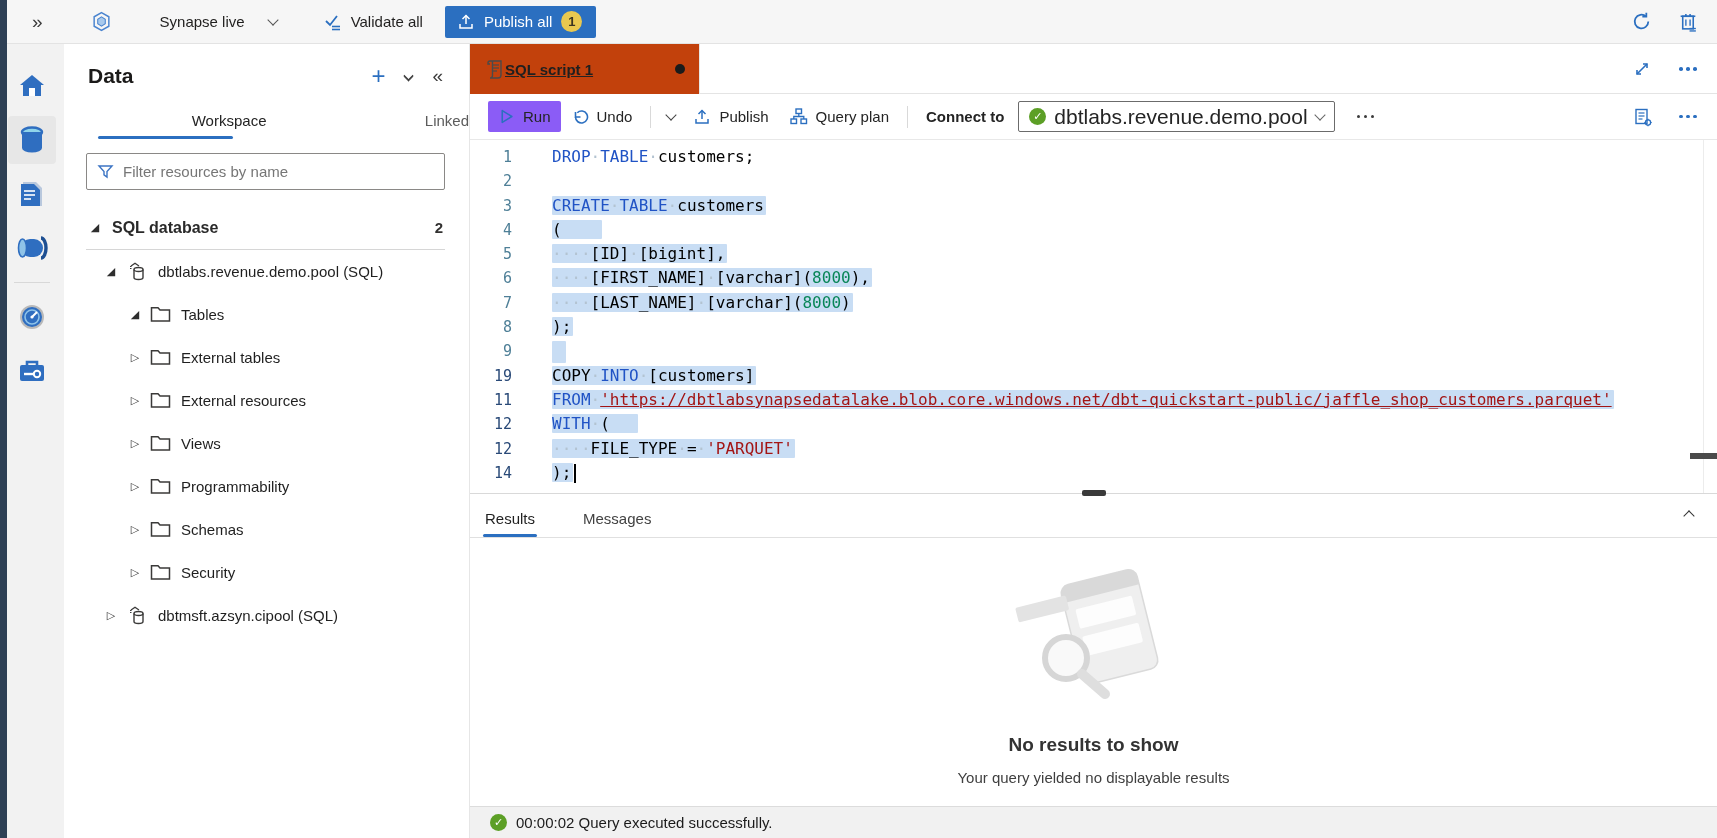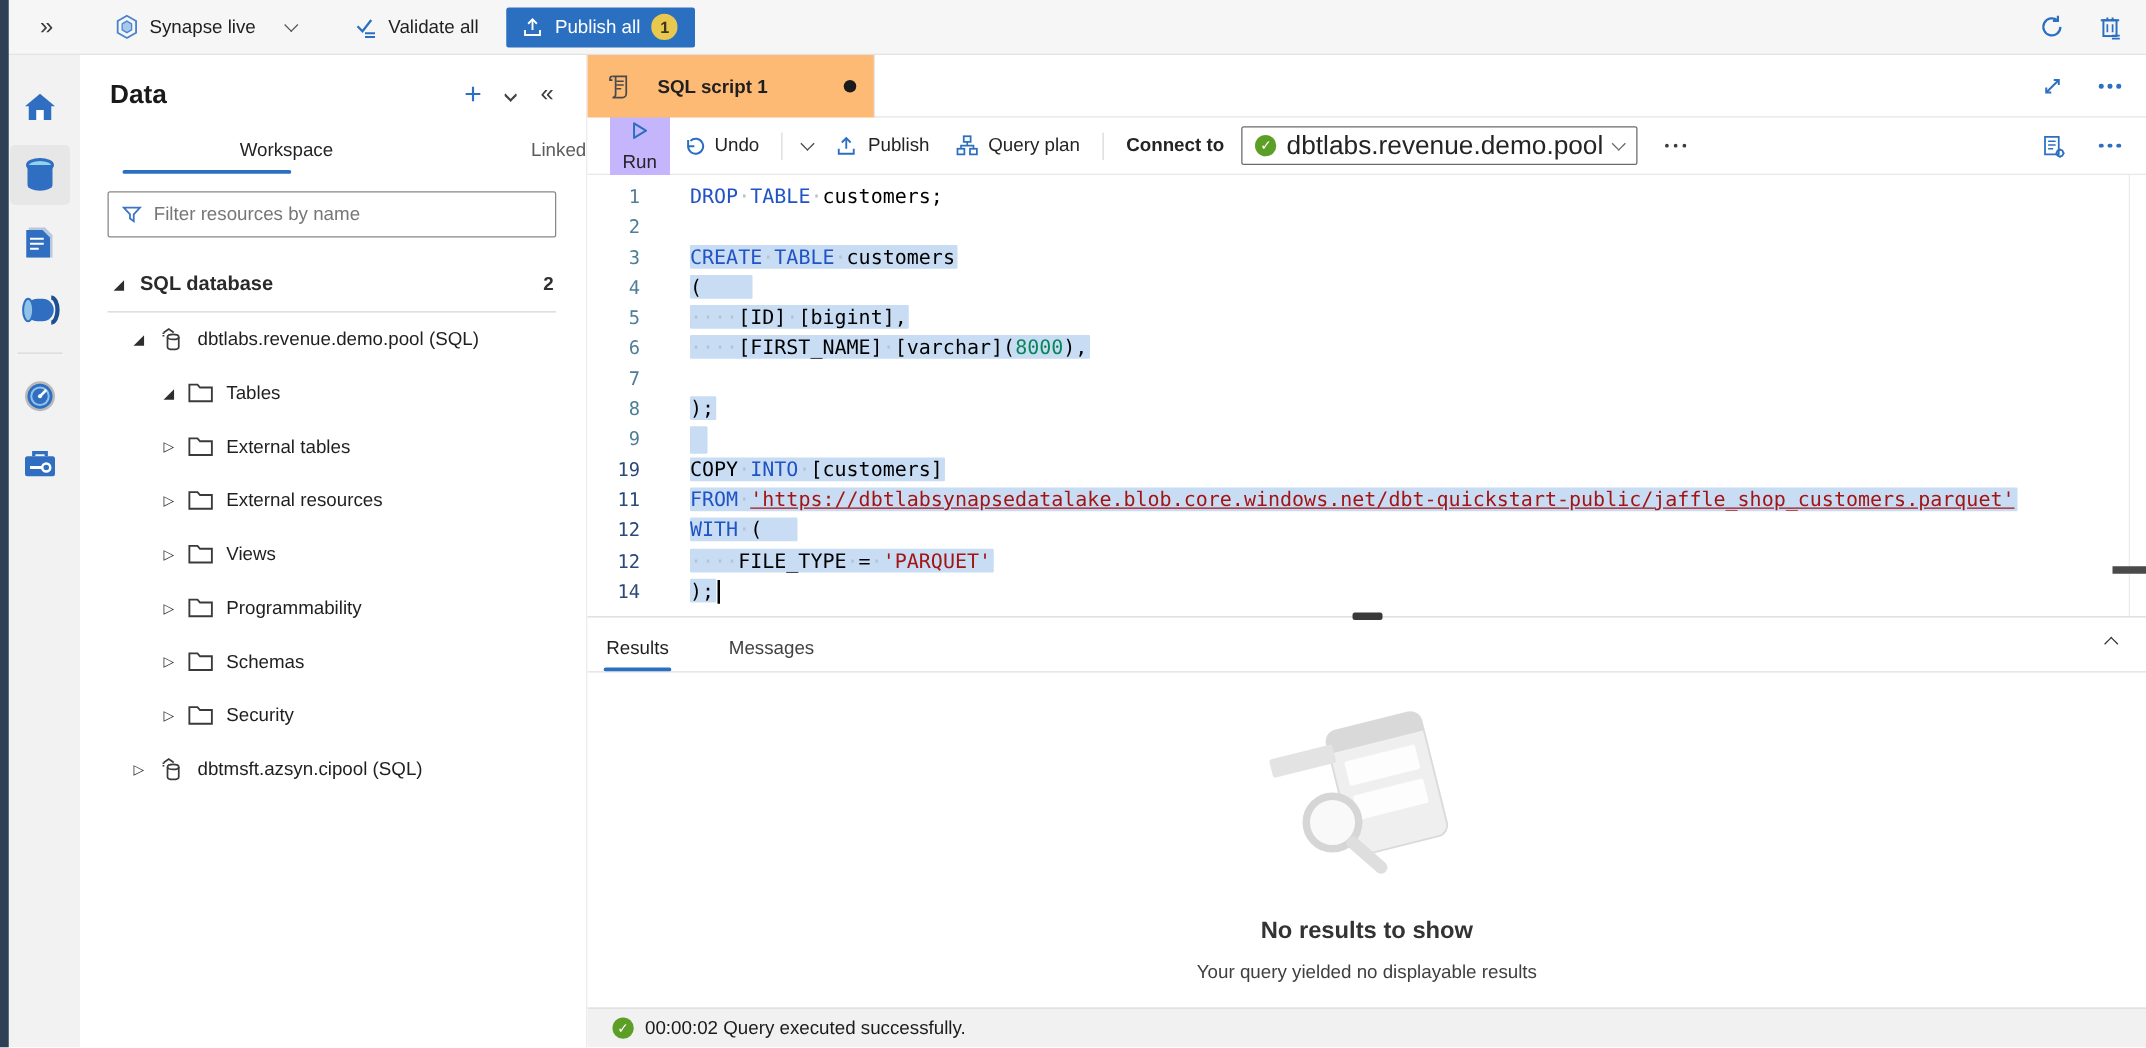--- a/index.html
+++ b/index.html
@@ -6,21 +6,21 @@
   html,body { width:1717px; height:838px; overflow:hidden; }
   body { font-family:"Liberation Sans", sans-serif; color:#242424; background:#fff; font-size:15px; }
 
   .stage { position:relative; width:1717px; height:838px; display:flex; flex-direction:column; }
 
   
   .topbar { height:44px; background:#f6f6f6; border-bottom:1px solid #e3e3e3; display:flex; align-items:center; flex:0 0 44px; }
   .topbar .lgroup { display:flex; align-items:center; }
   .collapse-left { margin-left:32px; font-size:19px; color:#3b3b3b; cursor:pointer; }
   .env-btn { display:flex; align-items:center; gap:8px; margin-left:48px; cursor:pointer; }
-  .env-btn .lbl { font-size:15px; color:#201f1e; }
+  .env-btn .lbl { font-size:15px; color:#201f1e;margin-left:40px; }
   .chev { display:inline-block; width:8px; height:8px; border-right:1.5px solid currentColor; border-bottom:1.5px solid currentColor; transform:rotate(45deg); }
   .chev.up { transform:rotate(-135deg); }
   .env-btn .chev { color:#555; margin-left:16px; margin-top:-4px; }
   .validate-btn { display:flex; align-items:center; gap:8px; margin-left:46px; cursor:pointer; color:#201f1e; }
   .publishall-btn { display:flex; align-items:center; gap:9px; margin-left:22px; background:#2b6fc0; color:#fff; border:none; height:32px; padding:0 14px 0 12px; border-radius:2px; font-size:15px; cursor:pointer; }
   .badge { background:#e9c84f; color:#3b3420; width:21px; height:21px; border-radius:50%; display:flex; align-items:center; justify-content:center; font-size:13px; font-weight:bold; }
   .topbar .rgroup { margin-left:auto; display:flex; align-items:center; gap:26px; margin-right:18px; color:#2b6fc0; }
   .iconbtn { display:flex; align-items:center; justify-content:center; cursor:pointer; background:none; border:none; color:inherit; }
 
   
@@ -57,34 +57,34 @@
   .tree-row.section .tlabel { font-size:16px; font-weight:bold; color:#2a2a2a; }
   .tree-row .tcount { margin-left:auto; margin-right:26px; font-weight:bold; color:#323130; font-size:15px; }
   .tree-sep { height:1px; background:#d6d6d6; margin:0 24px 0 22px; }
 
   
   .main { flex:1; display:flex; flex-direction:column; min-width:0; background:#fff; }
 
   
   .tabrow { height:50px; flex:0 0 50px; display:flex; align-items:stretch; position:relative; }
   .tabrow::after { content:""; position:absolute; left:230px; right:0; bottom:0; height:1px; background:#e4e4e4; }
-  .doc-tab { width:230px; display:flex; align-items:center; gap:21px; padding:0 14px 0 16px; border-right:1px solid #e6e6e6; cursor:pointer; background:#fdba74; }
+  .doc-tab { width:230px; display:flex; align-items:center; gap:0; padding:0 14px 0 16px; border-right:1px solid #e6e6e6; cursor:pointer; background:#c2410c;text-decoration:underline; }
   .doc-tab .tab-label { font-size:15px; font-weight:bold; color:#1f1f1f; white-space:nowrap; }
   .dirty-dot { width:10px; height:10px; border-radius:50%; background:#1b1b1b; margin-left:auto; }
   .tabrow .rgroup { margin-left:auto; display:flex; align-items:center; gap:28px; margin-right:20px; color:#2b6fc0; }
 
   
   .dots { display:inline-flex; gap:3.5px; align-items:center; cursor:pointer; }
   .dots i { width:3.6px; height:3.6px; border-radius:50%; background:currentColor; }
   .dots.dark { color:#3b3b3b; }
 
   
   .toolbar { height:46px; flex:0 0 46px; display:flex; align-items:center; border-bottom:1px solid #e8e8e8; padding-left:18px; color:#242424; }
   .tb-btn { display:flex; align-items:center; gap:8px; padding:7px 10px; border-radius:2px; cursor:pointer; white-space:nowrap; font-size:15px; background:none; border:none; color:#242424; font-family:"Liberation Sans",sans-serif; }
-  .tb-btn.hovered { background:#c4b5fd;flex-direction:column; }
+  .tb-btn.hovered { background:#8b5cf6; }
   .tb-sep { width:1px; height:22px; background:#d9d9d9; margin:0 8px; }
   .tb-chevbtn { padding:7px 8px; }
   .tb-chevbtn .chev { color:#444; margin-top:-3px; }
   .connect-label { font-weight:bold; margin:0 14px 0 10px; }
   .connect-dd { display:flex; align-items:center; gap:8px; border:1px solid #6b6b6b; border-radius:2px; height:31px; padding:0 10px; min-width:278px; cursor:pointer; background:#fff; }
   .gcheck { width:17px; height:17px; border-radius:50%; background:#5c9f26; color:#fff; font-size:11px; display:flex; align-items:center; justify-content:center; flex:0 0 17px; }
   .connect-dd .ddtext { font-size:21px; color:#242424; white-space:nowrap; }
   .connect-dd .chev { color:#666; margin-left:auto; margin-top:-3px; }
   .toolbar .rgroup { margin-left:auto; display:flex; align-items:center; gap:26px; margin-right:20px; color:#2b6fc0; }
 
@@ -491,21 +491,21 @@
       </div>
 
       <div class="editor">
         <div class="ed-lines" id="code-root">
             <div class="ed-line"><span class="ed-num">1</span><span class="ed-code"><span class="tok-kw">DROP</span><span class="tok-ws">·</span><span class="tok-kw">TABLE</span><span class="tok-ws">·</span><span class="tok-id">customers</span><span class="tok-id">;</span></span></div>
             <div class="ed-line"><span class="ed-num">2</span><span class="ed-code"></span></div>
             <div class="ed-line"><span class="ed-num">3</span><span class="ed-code"><span class="selbg"><span class="tok-kw">CREATE</span><span class="tok-ws">·</span><span class="tok-kw">TABLE</span><span class="tok-ws">·</span><span class="tok-id">customers</span></span></span></div>
             <div class="ed-line"><span class="ed-num">4</span><span class="ed-code"><span class="selbg" style="padding-right: 40px;"><span class="tok-id">(</span></span></span></div>
             <div class="ed-line"><span class="ed-num">5</span><span class="ed-code"><span class="selbg"><span class="tok-ws">····</span><span class="tok-id">[ID]</span><span class="tok-ws">·</span><span class="tok-id">[bigint]</span><span class="tok-id">,</span></span></span></div>
             <div class="ed-line"><span class="ed-num">6</span><span class="ed-code"><span class="selbg"><span class="tok-ws">····</span><span class="tok-id">[FIRST_NAME]</span><span class="tok-ws">·</span><span class="tok-id">[varchar]</span><span class="tok-id">(</span><span class="tok-num">8000</span><span class="tok-id">),</span></span></span></div>
-            <div class="ed-line"><span class="ed-num">7</span></div>
+            <div class="ed-line"><span class="ed-num">7</span><span class="ed-code"><span class="selbg"><span class="tok-ws">····</span><span class="tok-id">[LAST_NAME]</span><span class="tok-ws">·</span><span class="tok-id">[varchar]</span><span class="tok-id">(</span><span class="tok-num">8000</span><span class="tok-id">)</span></span></span></div>
             <div class="ed-line"><span class="ed-num">8</span><span class="ed-code"><span class="selbg"><span class="tok-id">);</span></span></span></div>
             <div class="ed-line"><span class="ed-num">9</span><span class="ed-code"><span class="selbg selempty"></span></span></div>
             <div class="ed-line"><span class="ed-num dark">19</span><span class="ed-code"><span class="selbg"><span class="tok-id">COPY</span><span class="tok-ws">·</span><span class="tok-kw">INTO</span><span class="tok-ws">·</span><span class="tok-id">[customers]</span></span></span></div>
             <div class="ed-line"><span class="ed-num dark">11</span><span class="ed-code"><span class="selbg"><span class="tok-kw">FROM</span><span class="tok-ws">·</span><span class="tok-str tok-u">'https://dbtlabsynapsedatalake.blob.core.windows.net/dbt-quickstart-public/jaffle_shop_customers.parquet'</span></span></span></div>
             <div class="ed-line"><span class="ed-num dark">12</span><span class="ed-code"><span class="selbg" style="padding-right: 28px;"><span class="tok-kw">WITH</span><span class="tok-ws">·</span><span class="tok-id">(</span></span></span></div>
             <div class="ed-line"><span class="ed-num dark">12</span><span class="ed-code"><span class="selbg"><span class="tok-ws">····</span><span class="tok-id">FILE_TYPE</span><span class="tok-ws">·</span><span class="tok-id">=</span><span class="tok-ws">·</span><span class="tok-str">'PARQUET'</span></span></span></div>
             <div class="ed-line"><span class="ed-num dark">14</span><span class="ed-code"><span class="selbg"><span class="tok-id">);</span></span><span class="cursor-caret"></span></span></div>
           </div>
         <div class="ed-vscroll"></div>
         <div class="ed-thumb"></div>

